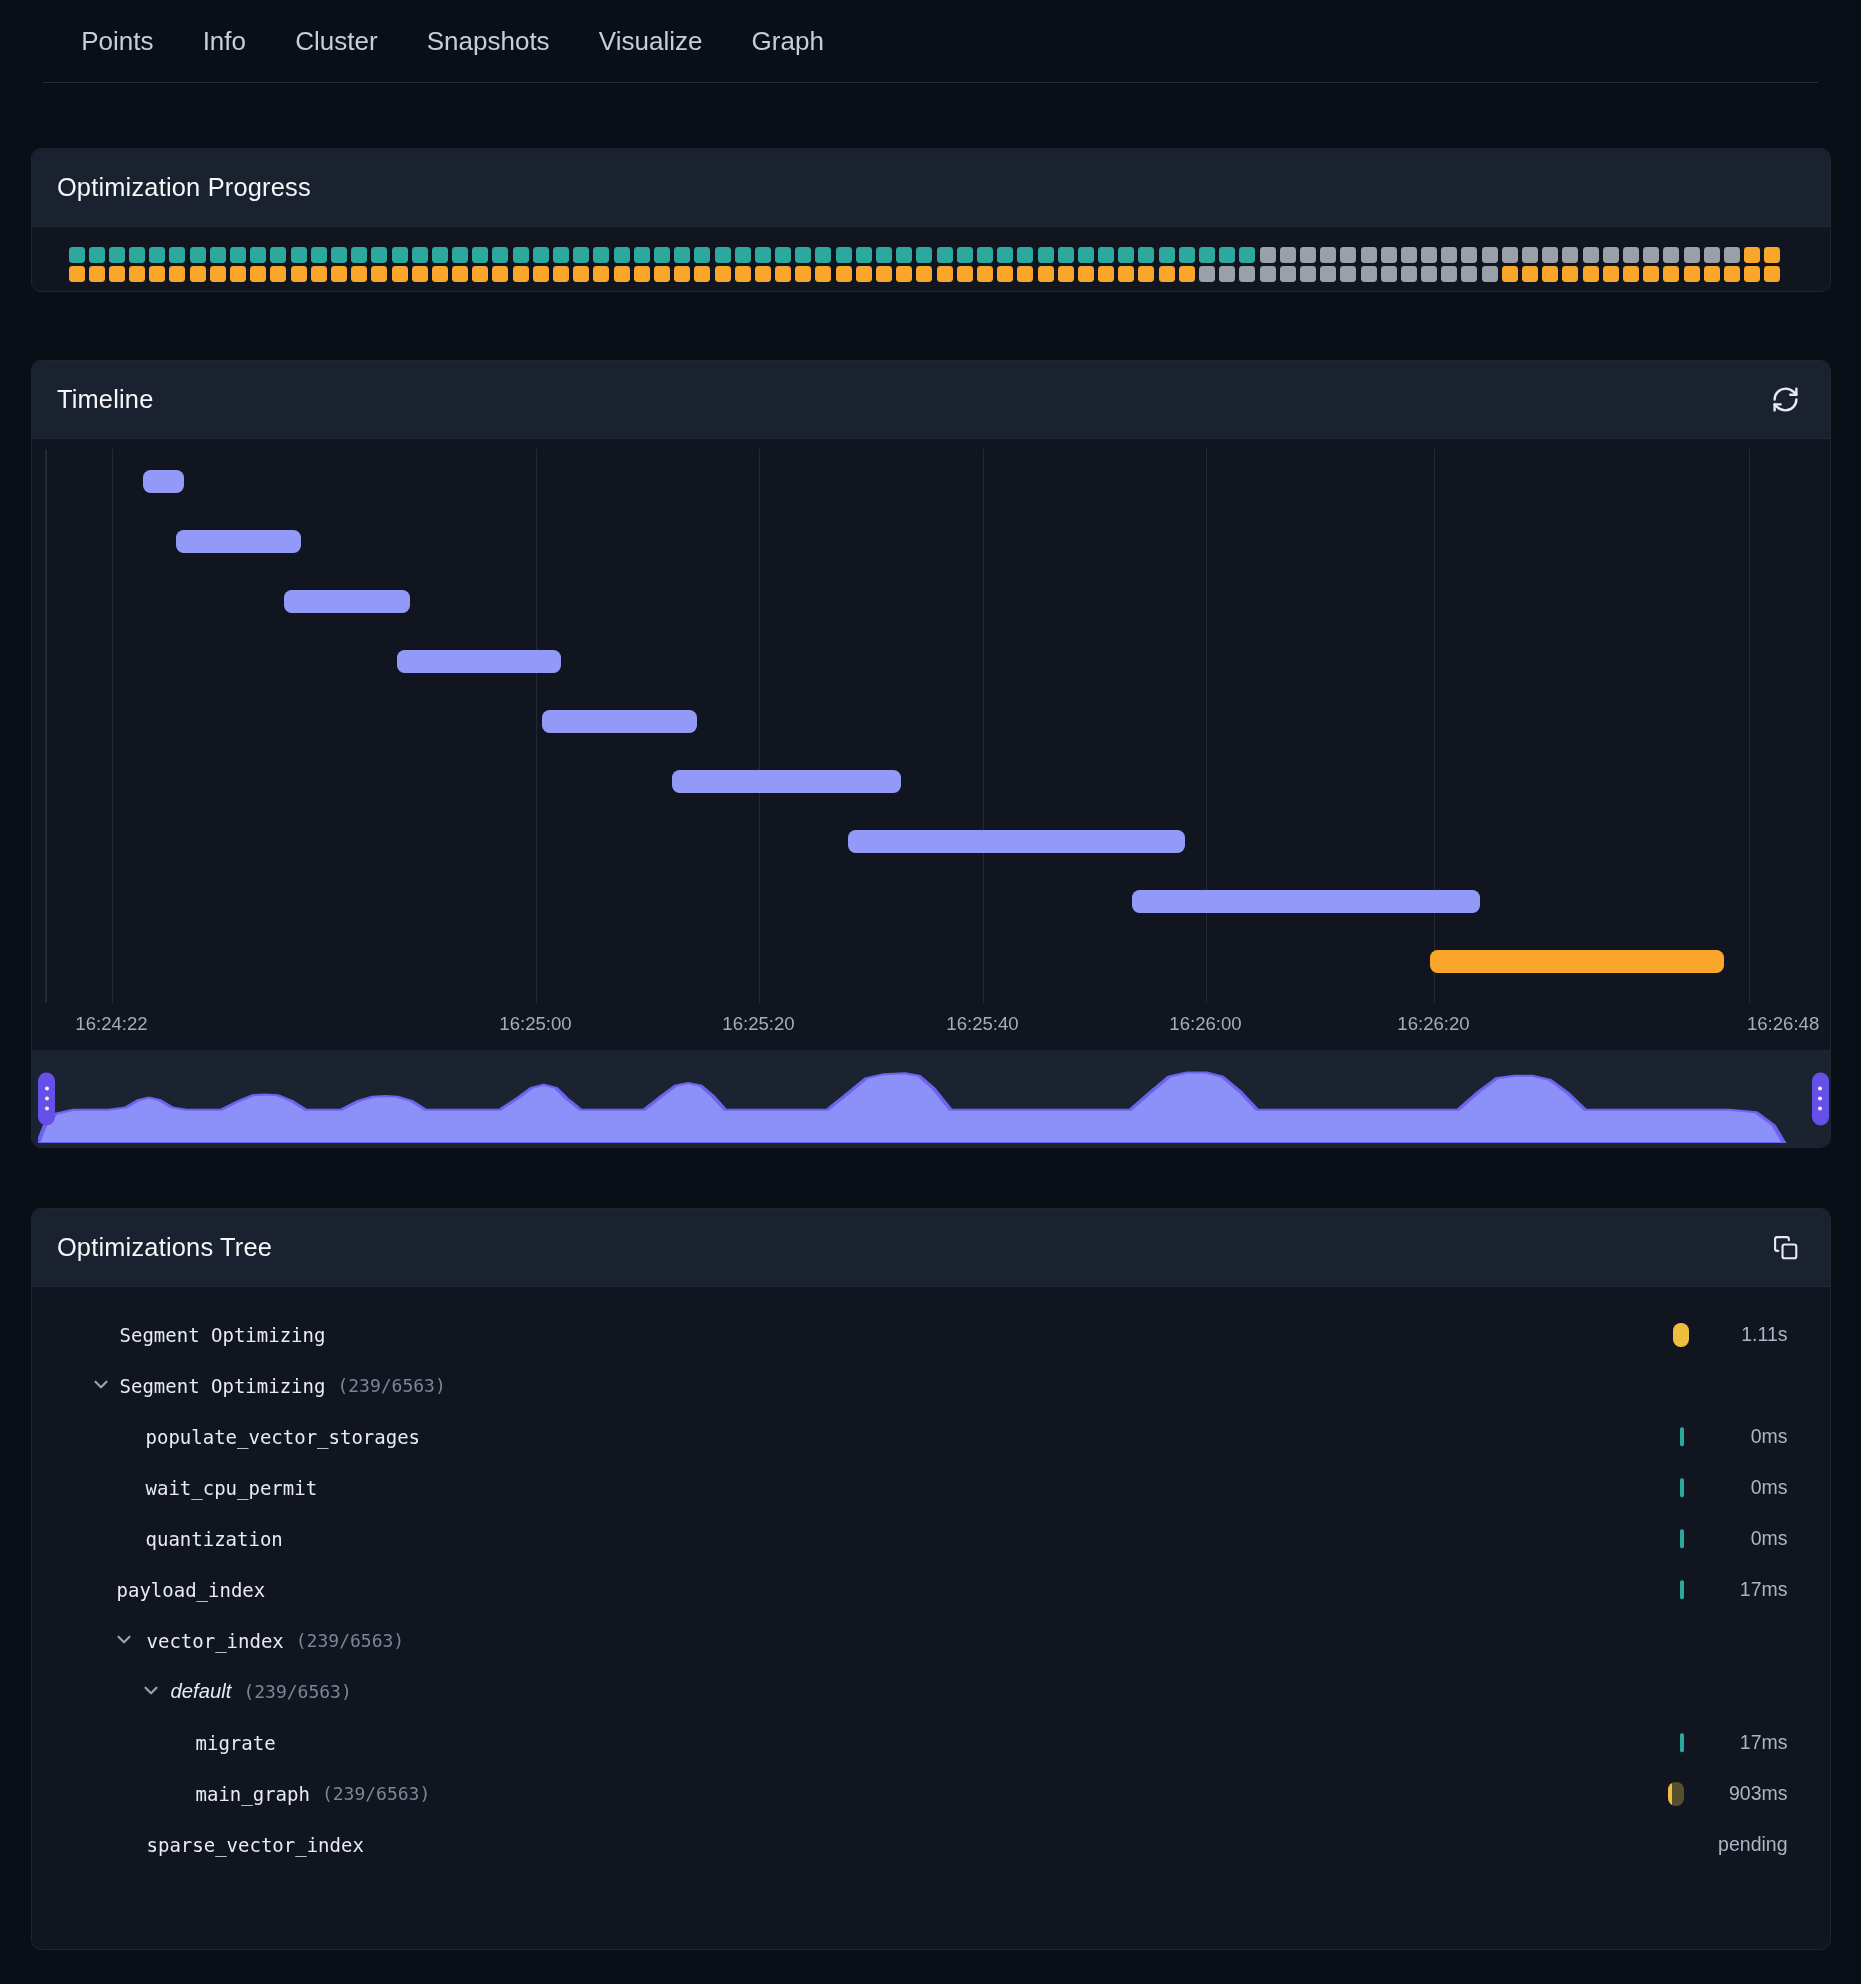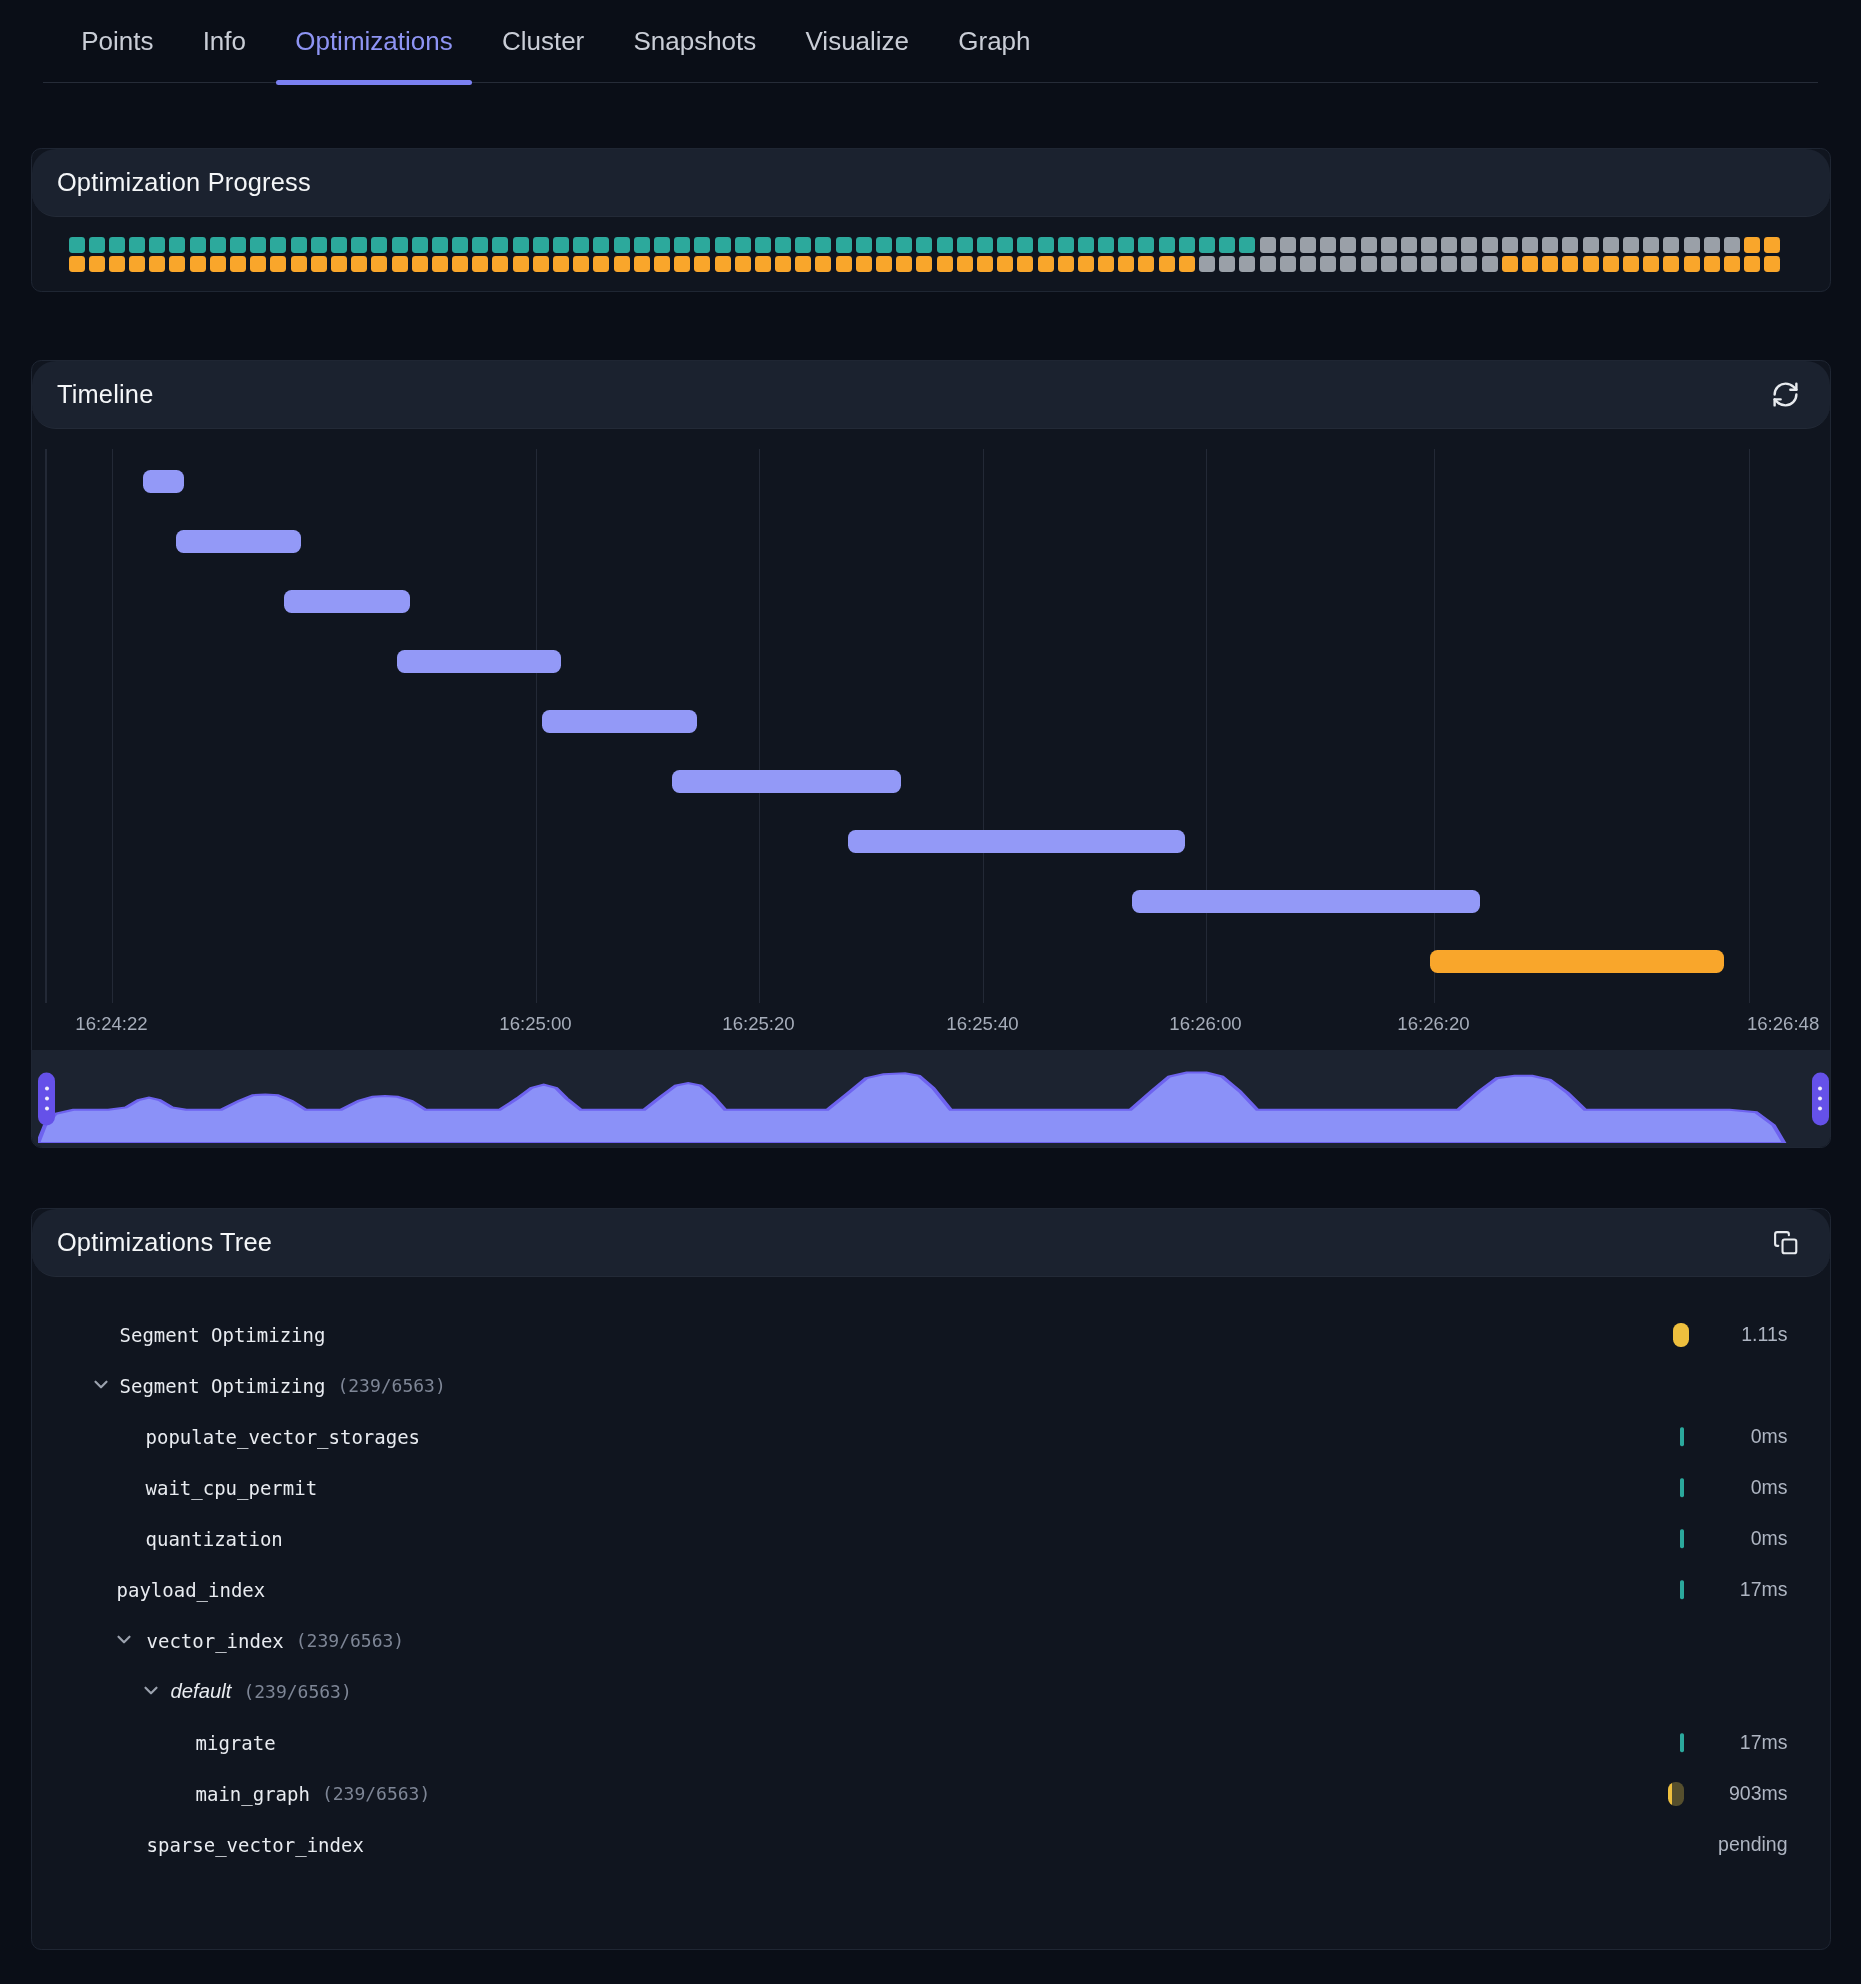--- a/index.html
+++ b/index.html
@@ -11,22 +11,22 @@
   .tabs { display:flex; align-items:center; height:100%; padding-left:13.6px; }
   .tab { position:relative; height:100%; display:flex; align-items:center;
          padding:0 24.6px; font-size:26px; color:#c9cdd6; cursor:pointer; white-space:nowrap; }
   .tab.active { color:#8e94f3; }
   .tab.active .underline { position:absolute; left:5.1px; right:5.1px; bottom:-2.5px;
          height:4.2px; border-radius:2.5px; background:#7b80f1; }
 
   
   .card { position:absolute; left:30.5px; width:1800px; border-radius:10.2px;
           background:#10151f; border:0.8px solid #1f2633; overflow:hidden; }
-  .card-header { height:68px; background:#1b222f; border-bottom:0.8px solid #232a37;
-          display:flex; align-items:center; justify-content:space-between; padding:0 25.4px;border-radius:24px; }
+  .card-header { height:78px; background:#1b222f; border-bottom:0.8px solid #232a37;
+          display:flex; align-items:center; justify-content:space-between; padding:0 25.4px; }
   .card-title { font-size:25.4px; font-weight:500; color:#f4f6f8; letter-spacing:0.2px; }
   .icon-btn { width:37px; height:37px; display:flex; align-items:center; justify-content:center;
           background:transparent; border:none; cursor:pointer; color:#e8ebef; }
   .icon-btn svg { stroke:#e8ebef; fill:none; stroke-width:2; stroke-linecap:round; stroke-linejoin:round; }
 
   #card-progress { top:148px; height:144px; }
   #card-timeline { top:360px; height:788px; }
   #card-tree     { top:1208px; height:742px; }
 
   
@@ -69,24 +69,20 @@
 </head>
 <body>
 
 <div class="navwrap">
   <div class="tabs" id="nav-tabs">
       <div class="tab">
         <span>Points</span>
       </div>
       <div class="tab">
         <span>Info</span>
-      </div>
-      <div class="tab active">
-        <span>Optimizations</span>
-        <span class="underline"></span>
       </div>
       <div class="tab">
         <span>Cluster</span>
       </div>
       <div class="tab">
         <span>Snapshots</span>
       </div>
       <div class="tab">
         <span>Visualize</span>
       </div>

